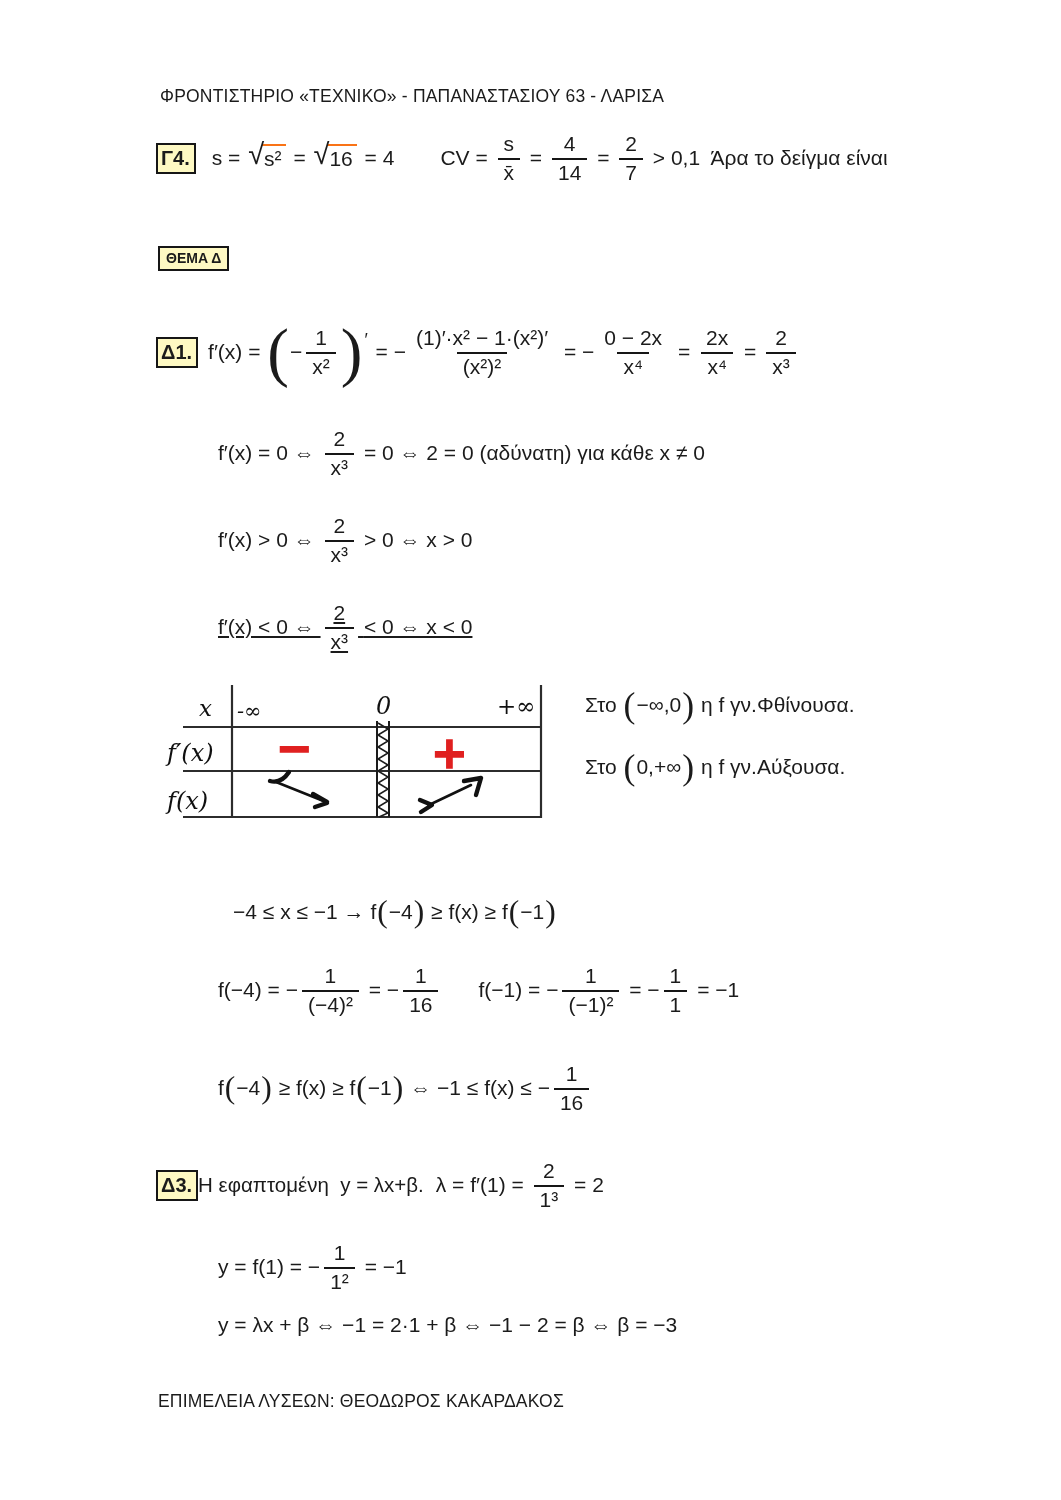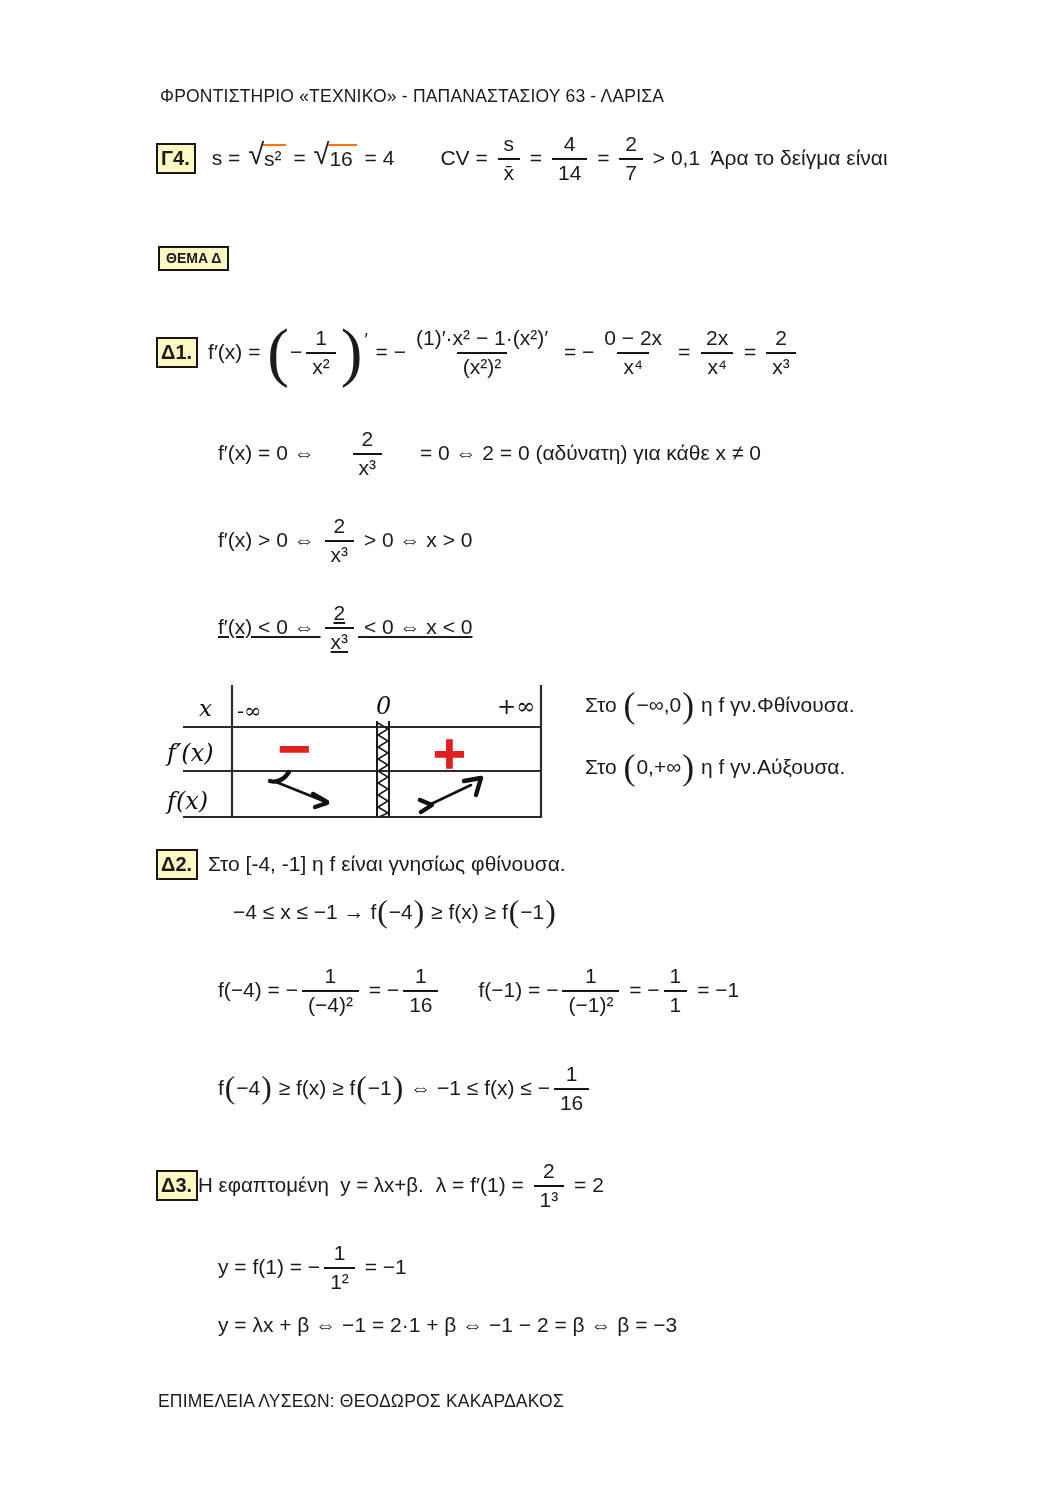--- a/index.html
+++ b/index.html
@@ -41,21 +41,21 @@
 
   <div class="abs" style="left:158px;top:246px;">
     <span class="tag bigtag">ΘΕΜΑ Δ</span>
   </div>
 
   <div class="abs row mathline" style="left:156px;top:306px;height:92px;gap:10px;">
     <span class="tag">Δ1.</span>
     <span class="row"><span class="mt">f′(x) = </span><span class="bigp" style="font-size: 3.1em;">(</span><span class="mt">−</span><span class="frac"><span class="num">1</span><span class="den">x²</span></span><span class="bigp" style="font-size: 3.1em;">)</span><span class="msup">′</span><span class="mt"> = −</span><span class="frac"><span class="num">(1)′·x² − 1·(x²)′</span><span class="den">(x²)²</span></span><span class="mt"> = −</span><span class="frac"><span class="num">0 − 2x</span><span class="den">x⁴</span></span><span class="mt"> = </span><span class="frac"><span class="num">2x</span><span class="den">x⁴</span></span><span class="mt"> = </span><span class="frac"><span class="num">2</span><span class="den">x³</span></span></span>
   </div>
 
-  <div class="abs row mathline" style="left:218px;top:415px;height:76px;gap:28px;"><span class="mt">f′(x) = 0 ⇔ </span><span class="frac"><span class="num">2</span><span class="den">x³</span></span><span class="mt"> = 0 ⇔ 2 = 0 (αδύνατη) για κάθε x ≠ 0</span></div>
+  <div class="abs row mathline" style="left:218px;top:415px;height:76px;"><span class="mt">f′(x) = 0 ⇔ </span><span class="frac"><span class="num">2</span><span class="den">x³</span></span><span class="mt"> = 0 ⇔ 2 = 0 (αδύνατη) για κάθε x ≠ 0</span></div>
   <div class="abs row mathline" style="left:218px;top:502px;height:76px;"><span class="mt">f′(x) &gt; 0 ⇔ </span><span class="frac"><span class="num">2</span><span class="den">x³</span></span><span class="mt"> &gt; 0 ⇔ x &gt; 0</span></div>
   <div class="abs row mathline" style="left:218px;top:589px;height:76px;text-decoration:underline;"><span class="mt">f′(x) &lt; 0 ⇔ </span><span class="frac"><span class="num">2</span><span class="den">x³</span></span><span class="mt"> &lt; 0 ⇔ x &lt; 0</span></div>
 
   <svg class="abs" style="left:163px;top:684px;" width="380" height="136" viewBox="0 0 380 136">
 
     <line x1="69" y1="1" x2="69" y2="134" stroke="#2c2c2c" stroke-width="2.2"></line>
     <line x1="378" y1="1" x2="378" y2="134" stroke="#2c2c2c" stroke-width="2.2"></line>
     <line x1="20" y1="43" x2="379" y2="43" stroke="#2c2c2c" stroke-width="2.2"></line>
     <line x1="20" y1="87" x2="379" y2="87" stroke="#2c2c2c" stroke-width="2.2"></line>
     <line x1="20" y1="133" x2="379" y2="133" stroke="#2c2c2c" stroke-width="2.2"></line>
@@ -83,24 +83,20 @@
     <g stroke="#111" fill="none" stroke-linecap="round" stroke-linejoin="round">
       <path d="M257,116 L269,121 L258,128" stroke-width="4.4"></path>
       <path d="M266,121 L308,101" stroke-width="2.6"></path>
       <path d="M301,97 L318,94 L313,111" stroke-width="4.4"></path>
     </g>
   </svg>
 
   <div class="abs row mathline" style="left:585px;top:681px;height:48px;"><span class="mt">Στο </span><span class="bigp" style="font-size: 1.7em;">(</span><span class="mt">−∞,0</span><span class="bigp" style="font-size: 1.7em;">)</span><span class="mt"> η f γν.Φθίνουσα.</span></div>
   <div class="abs row mathline" style="left:585px;top:743px;height:48px;"><span class="mt">Στο </span><span class="bigp" style="font-size: 1.7em;">(</span><span class="mt">0,+∞</span><span class="bigp" style="font-size: 1.7em;">)</span><span class="mt"> η f γν.Αύξουσα.</span></div>
 
-  <div class="abs row bodytext" style="left:156px;top:847px;height:34px;gap:10px;">
-    <span class="tag">Δ2.</span>
-    <span>Στο [-4, -1] η f είναι γνησίως φθίνουσα.</span>
-  </div>
   <div class="abs row mathline" style="left:233px;top:886px;height:52px;"><span class="mt">−4 ≤ x ≤ −1 → f</span><span class="bigp" style="font-size: 1.5em;">(</span><span class="mt">−4</span><span class="bigp" style="font-size: 1.5em;">)</span><span class="mt"> ≥ f(x) ≥ f</span><span class="bigp" style="font-size: 1.5em;">(</span><span class="mt">−1</span><span class="bigp" style="font-size: 1.5em;">)</span></div>
   <div class="abs row mathline" style="left:218px;top:950px;height:80px;gap:36px;">
     <span class="row"><span class="mt">f(−4) = −</span><span class="frac"><span class="num">1</span><span class="den">(−4)²</span></span><span class="mt"> = −</span><span class="frac"><span class="num">1</span><span class="den">16</span></span></span>
     <span class="row"><span class="mt">f(−1) = −</span><span class="frac"><span class="num">1</span><span class="den">(−1)²</span></span><span class="mt"> = −</span><span class="frac"><span class="num">1</span><span class="den">1</span></span><span class="mt"> = −1</span></span>
   </div>
   <div class="abs row mathline" style="left:218px;top:1048px;height:80px;"><span class="mt">f</span><span class="bigp" style="font-size: 1.5em;">(</span><span class="mt">−4</span><span class="bigp" style="font-size: 1.5em;">)</span><span class="mt"> ≥ f(x) ≥ f</span><span class="bigp" style="font-size: 1.5em;">(</span><span class="mt">−1</span><span class="bigp" style="font-size: 1.5em;">)</span><span class="mt"> ⇔ −1 ≤ f(x) ≤ −</span><span class="frac"><span class="num">1</span><span class="den">16</span></span></div>
 
   <div class="abs row mathline" style="left:156px;top:1146px;height:78px;">
     <span class="tag">Δ3.</span>
     <span style="font-size:20.5px">Η εφαπτομένη  y = λx+β.</span>

